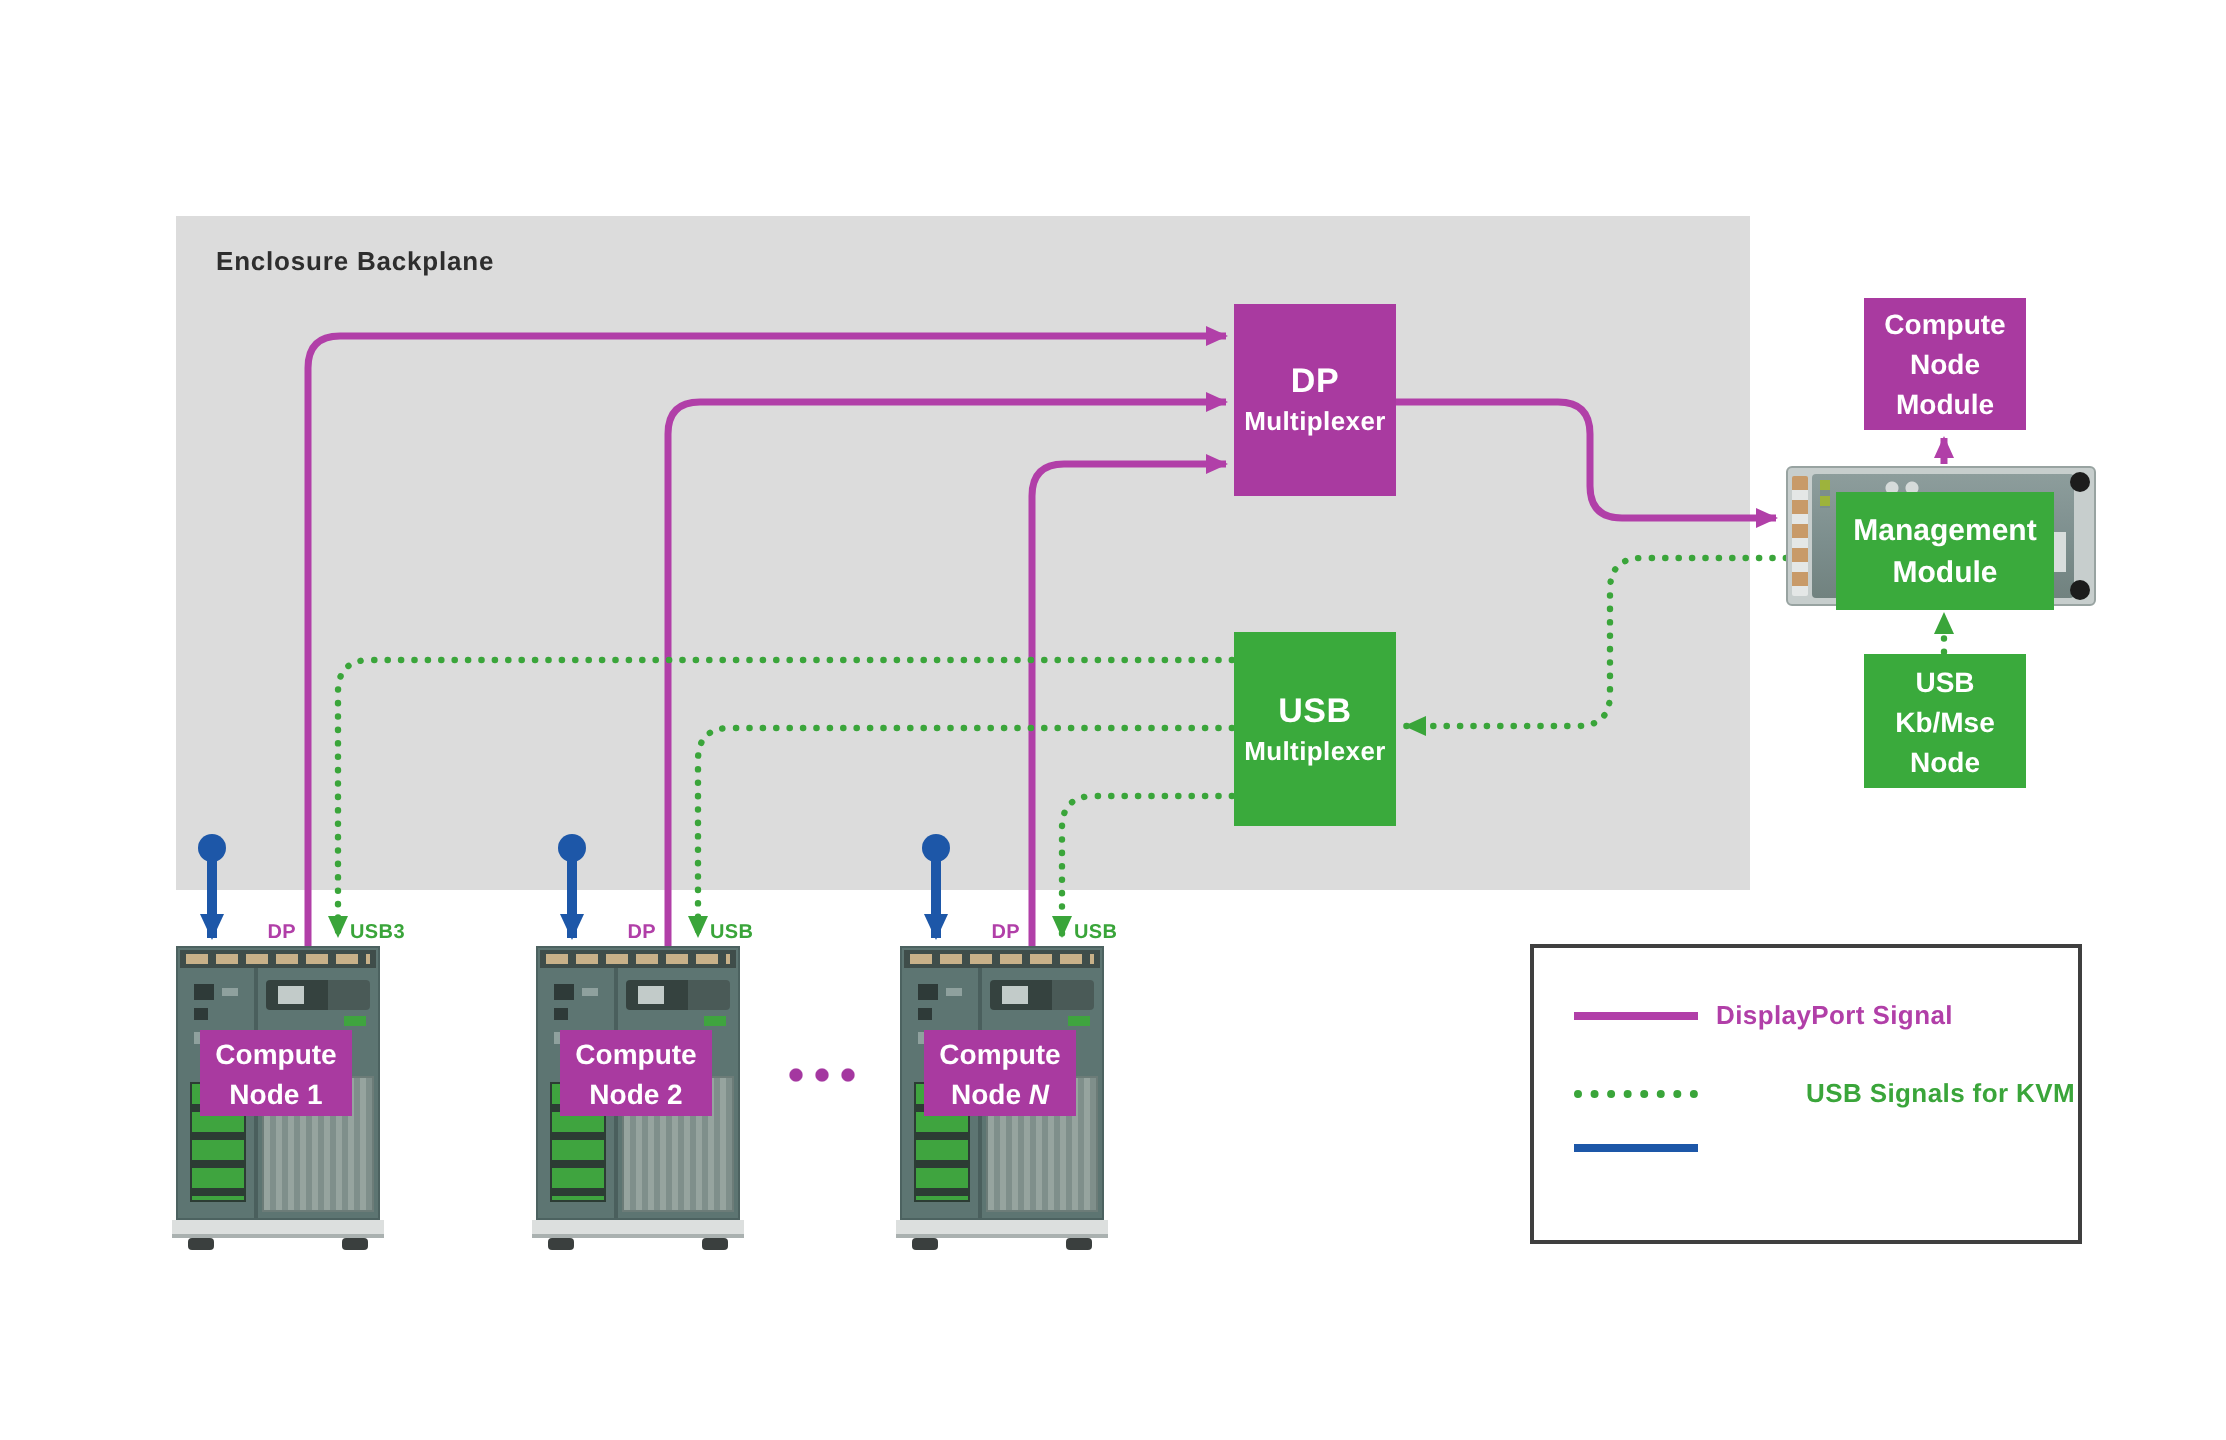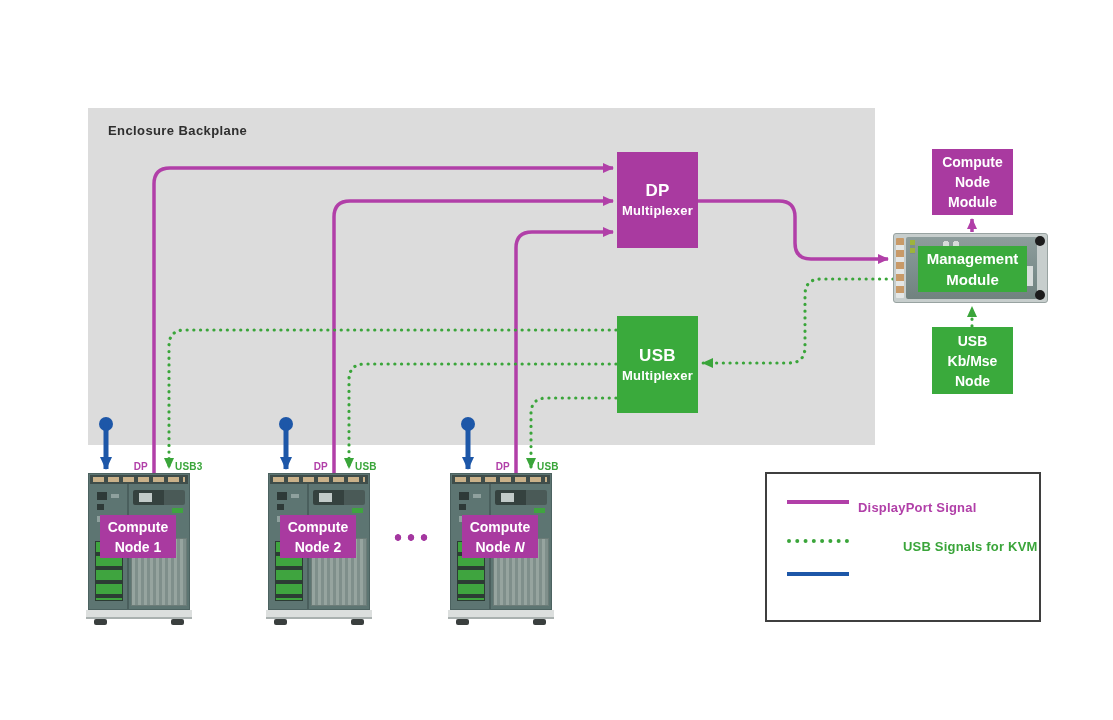--- a/index.html
+++ b/index.html
@@ -32,21 +32,21 @@
     color:#fff; font-weight:bold; text-align:center;
   }
   .box-magenta{background:var(--c-magenta,#a93aa0);}
   .box-green{background:var(--c-green,#3aaa3c);}
   .dp-mux{left:617px; top:152px; width:81px; height:96px;}
   .usb-mux{left:617px; top:316px; width:81px; height:97px;}
   .mux-l1{font-size:17px; line-height:22px; letter-spacing:.3px;}
   .mux-l2{font-size:13px; line-height:18px; letter-spacing:.2px;}
   .display-box{left:932px; top:149px; width:81px; height:66px; font-size:14px; line-height:20px;}
   .kbmse-box{left:932px; top:327px; width:81px; height:67px; font-size:14px; line-height:20px;}
-  .mgmt-label{left:918px; top:246px; width:109px; height:46px; font-size:15px; line-height:21px;}
+  .mgmt-label{left:918px; top:246px; width:109px; height:59px; font-size:15px; line-height:21px;}
   
   .mgmt-hw{
     position:absolute; left:893px; top:233px; width:155px; height:70px;
     background:#c7cecd; border:1px solid #98a3a1; border-radius:3px; box-sizing:border-box;
   }
   .mgmt-inner{position:absolute; left:12px; top:3px; right:10px; bottom:3px;
     background:linear-gradient(180deg,#8d9d9c 0%,#7c8e8d 55%,#71827f 100%); border-radius:2px;}
   .mgmt-strip{position:absolute; left:2px; top:4px; width:8px; bottom:4px;
     background:repeating-linear-gradient(180deg,#c89a68 0 7px,#e4e7e6 7px 12px); border-radius:1px;}
   .mgmt-screw{position:absolute; width:10px; height:10px; border-radius:50%; background:#1c1c1c; right:2px;}
@@ -95,21 +95,21 @@
   .p-usb{left:87px; color:var(--c-green_line,#3aa53a);}
   
   .ellipsis{position:absolute; left:394px; top:534px; width:36px; height:7px;
     background:
       radial-gradient(circle at 4px 3.5px, #a437a0 3px, transparent 3.6px),
       radial-gradient(circle at 17px 3.5px, #a437a0 3px, transparent 3.6px),
       radial-gradient(circle at 30px 3.5px, #a437a0 3px, transparent 3.6px);}
   
   .legend{position:absolute; left:765px; top:472px; width:276px; height:150px;
     background:#fff; border:2px solid #3f3f3f; box-sizing:border-box;}
-  .lg-row{position:absolute; left:20px; display:flex; align-items:flex-start;}
+  .lg-row{position:absolute; left:20px; display:flex; align-items:center;}
   .lg-row1{top:26px;} .lg-row2{top:65px;gap:45px;} .lg-row3{top:98px;}
   .lg-swatch{width:62px; margin-right:9px; flex:0 0 auto;}
   .sw-magenta{border-top:4px solid var(--c-magenta_line,#b13fa8);}
   .sw-green{border-top:4px dotted var(--c-green_line,#3aa53a);}
   .sw-blue{border-top:4px solid var(--c-blue,#1d57a8);}
   .lg-label{font-size:13px; font-weight:bold; letter-spacing:.2px;}
   .lg-magenta{color:var(--c-magenta_line,#b13fa8);}
   .lg-green{color:var(--c-green_line,#3aa53a);}
   .lg-blue{color:var(--c-blue,#1d57a8); line-height:15px;}
 </style>

